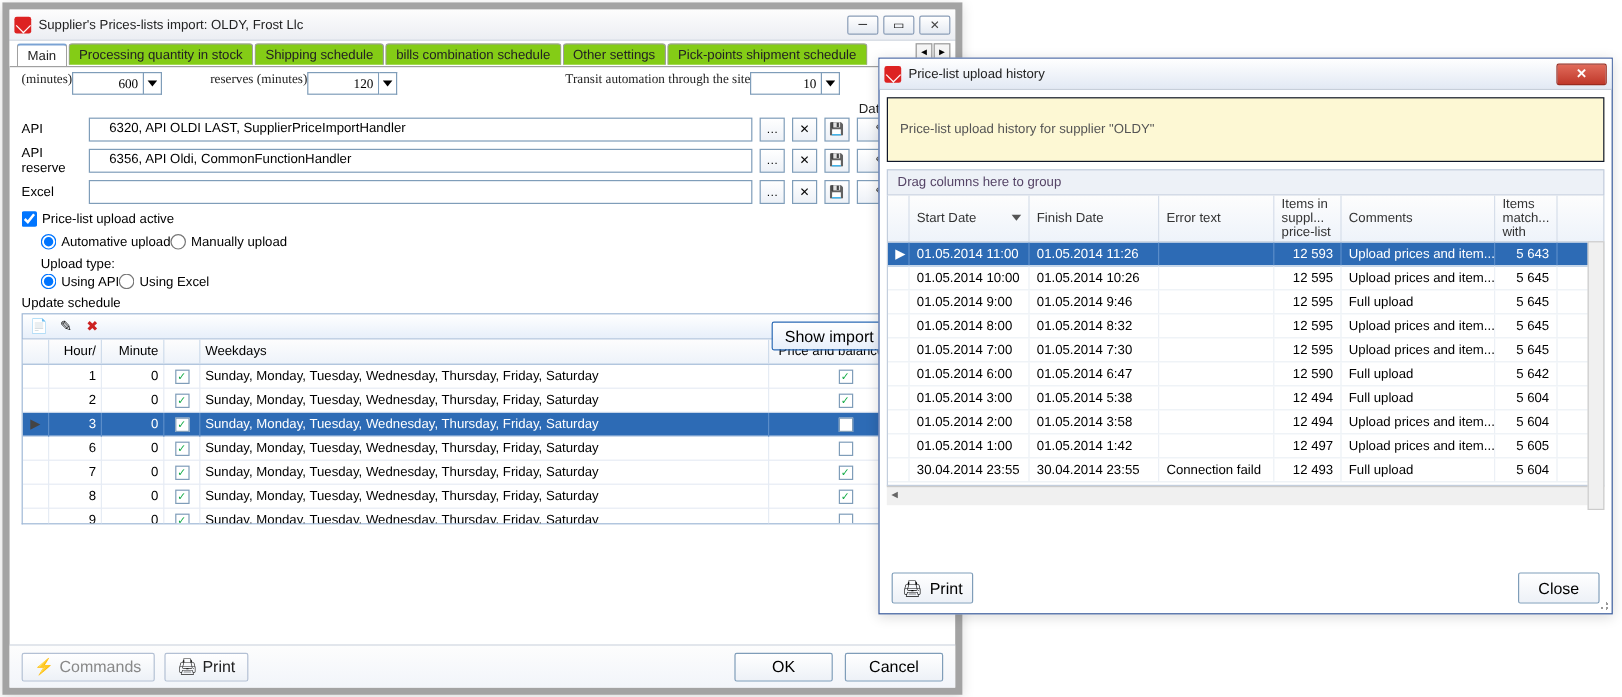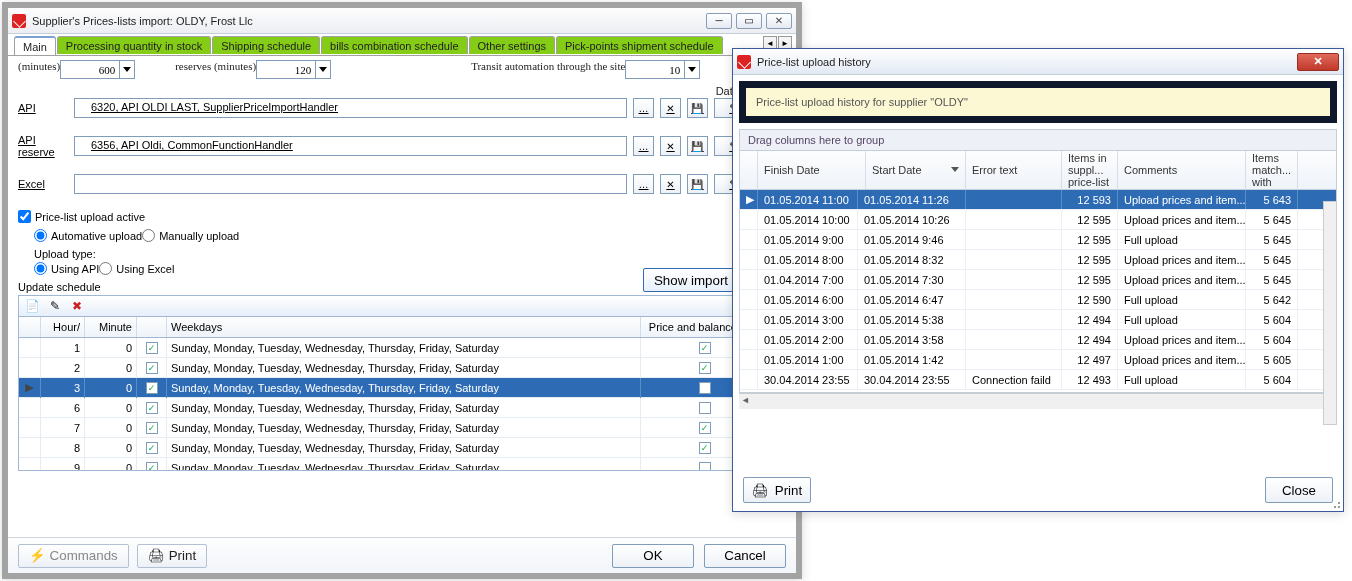--- a/index.html
+++ b/index.html
@@ -28,21 +28,21 @@
 .top-fields { display: flex; gap: 40px; margin-bottom: 6px; }
 .field-col { display: flex; flex-direction: row; font-family: Liberation Serif, serif; }
 .field-label { color: #222; font-size: 11px; margin-bottom: 1px; }
 .spin { display: inline-flex; align-items: center; }
 .spin input { width: 60px; height: 19px; border: 1px solid #7f9db9; text-align: right; padding-right: 4px; font: inherit; }
 .spin .dd { width: 15px; height: 19px; border: 1px solid #7f9db9; border-left: none; background: #fff; display: flex; align-items: center; justify-content: center; }
 .dd-tri { width: 0; height: 0; border-left: 4px solid transparent; border-right: 4px solid transparent; border-top: 5px solid #000; }
 
 
 .section-head { color: #222; margin: 6px 0 1px; text-align: right; }
-.handler-row { display: flex; align-items: center; margin-bottom: 16px; gap: 6px; text-decoration: underline; }
+.handler-row { display: flex; align-items: center; margin-bottom: 4px; gap: 6px; }
 .handler-row .lbl { width: 50px; }
 .handler-row .textbox { flex: 1; height: 20px; border: 1px solid #7f9db9; padding: 2px 16px; background: #fff; overflow: hidden; white-space: nowrap; }
 .icon-btn { width: 21px; height: 20px; border: 1px solid #7f9db9; background: linear-gradient(#fff,#edf1f7); display: inline-flex; align-items: center; justify-content: center; cursor: default; font-size: 10px; }
 .edit-btn { width: 72px; height: 20px; border: 1px solid #7f9db9; background: linear-gradient(#fff,#edf1f7); display: inline-flex; align-items: center; justify-content: center; gap: 4px; cursor: default; }
 
 
 .checkline { display: flex; align-items: center; gap: 4px; margin: 6px 0; }
 .radio-row { display: flex; margin: 2px 0 2px 16px; }
 .radio-item { display: flex; align-items: center; gap: 4px; }
 .sub-label { margin: 6px 0 2px 16px; }
@@ -79,21 +79,21 @@
 .footer { height: 36px; border-top: 1px solid #cfd6e0; background: linear-gradient(#fdfdfd,#f2f5fa); display: flex; align-items: center; padding: 0 10px; gap: 8px; position: absolute; bottom: 0; left: 0; right: 0; }
 .cmd-btn { height: 24px; padding: 0 10px; border: 1px solid #b3c0d4; background: linear-gradient(#fff,#edf1f7); color: #888; display: inline-flex; align-items: center; gap: 4px; border-radius: 2px; cursor: default; }
 .print-btn { color: #222; }
 .footer-right { margin-left: auto; display: flex; gap: 10px; }
 .std-btn { height: 24px; width: 82px; border: 1px solid #7f9db9; background: linear-gradient(#fff,#edf1f7); border-radius: 2px; cursor: default; }
 
 
 .history-window { left: 732px; top: 48px; width: 612px; height: 464px; border: 1px solid #395a9c; }
 .history-window .titlebar { background: linear-gradient(#fff,#e2e9f4); }
 .hclose { width: 42px; height: 18px; background: linear-gradient(#e06a5a,#c0392b); border: 1px solid #9a2c20; border-radius: 2px; color: #fff; display: flex; align-items: center; justify-content: center; font-weight: bold; font-size: 11px; }
-.info-band { background: #fdf8d4; border: 7px solid #0f172a; color: #555; padding: 8px 10px; margin: 6px 6px 0; }
+.info-band { background: #fdf8d4; border: 1px solid #0f172a; color: #555; padding: 20px 10px; margin: 6px 6px 0; }
 .group-band { background: #edf1f7; border: 1px solid #c3cedd; color: #546; padding: 4px 8px; margin: 6px 6px 0; }
 .hgrid { border: 1px solid #c3cedd; border-top: none; margin: 0 6px; }
 .hgrid-head { display: flex; background: linear-gradient(#fdfdfd,#eef3fa); border-bottom: 1px solid #c3cedd; }
 .hh { border-right: 1px solid #d6deea; padding: 3px 6px; height: 38px; display: flex; align-items: center; font-size: 11px; color: #333; }
 .hcol-ind { width: 18px; }
 .hcol-sd { width: 100px; position: relative; }
 .hcol-fd { width: 108px; }
 .hcol-err { width: 96px; }
 .hcol-items { width: 56px; }
 .hcol-cmt { width: 128px; text-align: center; }
@@ -378,25 +378,25 @@
     <div class="title-text">Price-list upload history</div>
     <div class="hclose">✕</div>
   </div>
 
   <div class="info-band">Price-list upload history for supplier "OLDY"</div>
   <div class="group-band">Drag columns here to group</div>
 
   <div class="hgrid">
     <div class="hgrid-head">
       <div class="hh hcol-ind"></div>
-      <div class="hh hcol-fd">Finish Date</div>
       <div class="hh hcol-sd">
           <span>Start Date</span>
           <div class="sort-tri"></div>
         </div>
+      <div class="hh hcol-fd">Finish Date</div>
       <div class="hh hcol-err">Error text</div>
       <div class="hh hcol-items">Items in suppl... price-list</div>
       <div class="hh hcol-cmt">Comments</div>
       <div class="hh hcol-im">Items match... with</div>
     </div>
     <div class="hgrid-body" id="history-body">
         <div class="hr sel">
           <div class="hc hcol-ind">▶</div>
           <div class="hc hcol-sd">01.05.2014 11:00</div>
           <div class="hc hcol-fd">01.05.2014 11:26</div>
@@ -427,21 +427,21 @@
           <div class="hc hcol-ind"></div>
           <div class="hc hcol-sd">01.05.2014 8:00</div>
           <div class="hc hcol-fd">01.05.2014 8:32</div>
           <div class="hc hcol-err"></div>
           <div class="hc hcol-items right">12 595</div>
           <div class="hc hcol-cmt">Upload prices and item...</div>
           <div class="hc hcol-im right">5 645</div>
         </div>
         <div class="hr">
           <div class="hc hcol-ind"></div>
-          <div class="hc hcol-sd">01.04.2014 7:00</div>
+          <div class="hc hcol-sd">01.05.2014 7:00</div>
           <div class="hc hcol-fd">01.05.2014 7:30</div>
           <div class="hc hcol-err"></div>
           <div class="hc hcol-items right">12 595</div>
           <div class="hc hcol-cmt">Upload prices and item...</div>
           <div class="hc hcol-im right">5 645</div>
         </div>
         <div class="hr">
           <div class="hc hcol-ind"></div>
           <div class="hc hcol-sd">01.05.2014 6:00</div>
           <div class="hc hcol-fd">01.05.2014 6:47</div>

